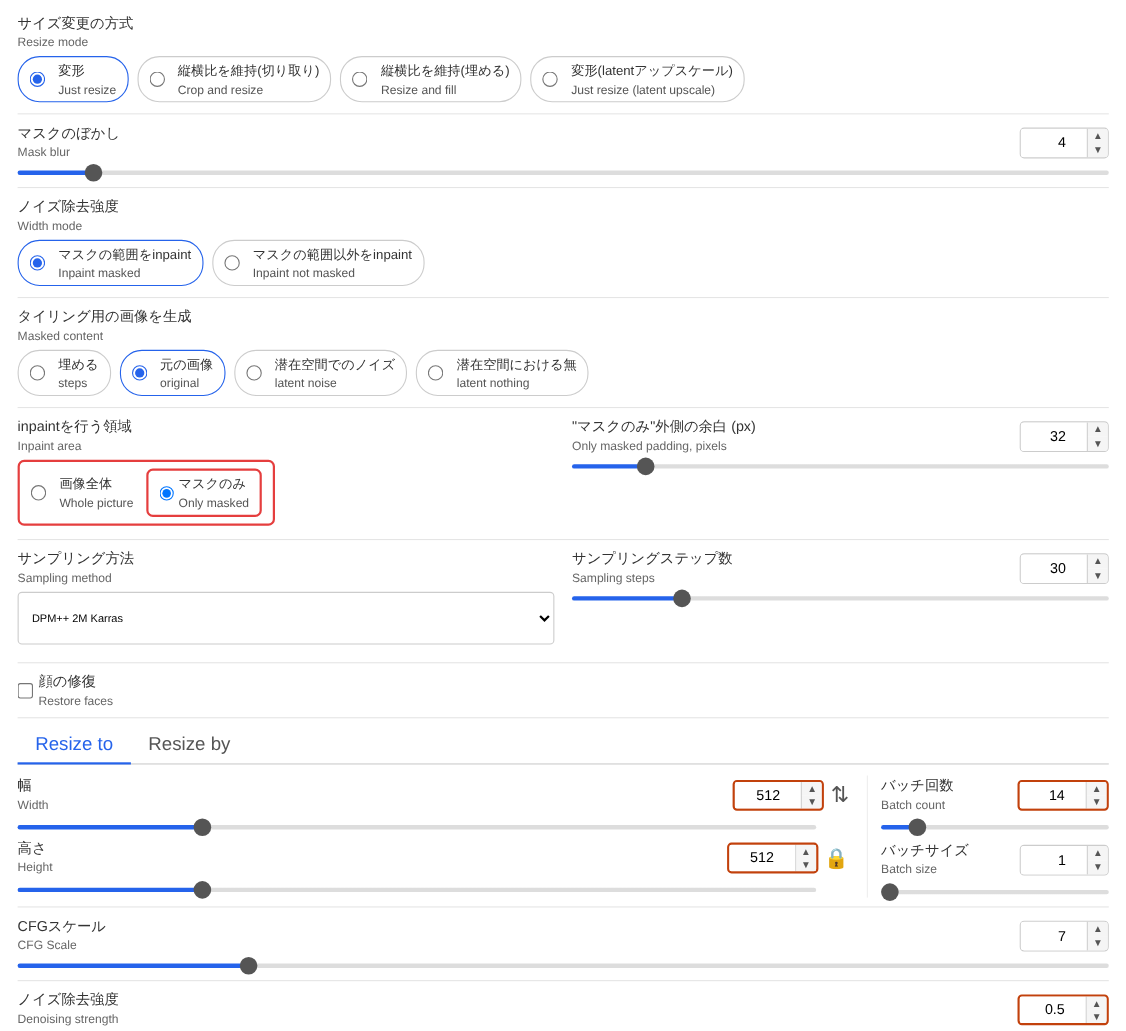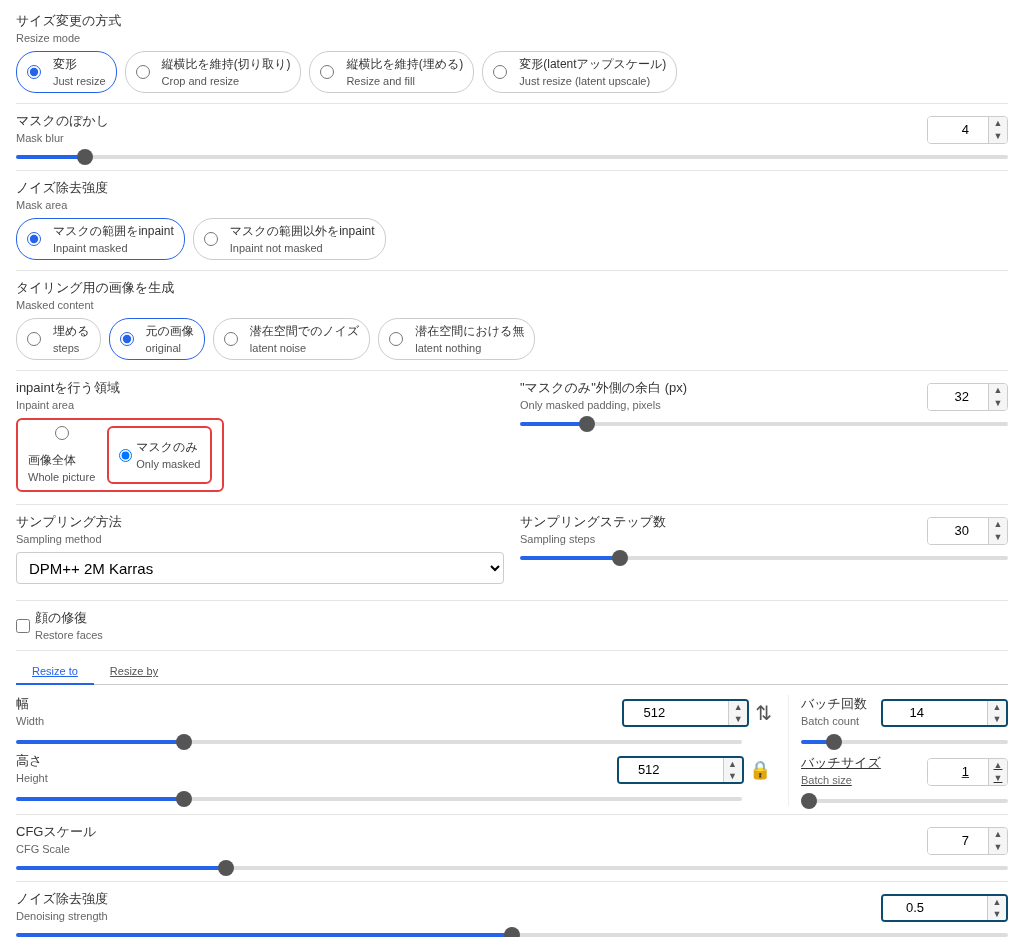--- a/index.html
+++ b/index.html
@@ -107,46 +107,45 @@
       width: 18px;
       flex: 1;
       display: flex;
       align-items: center;
       justify-content: center;
       font-size: 9px;
       padding: 0;
       color: #555;
     }
     .number-input-box.highlighted {
-      border: 2px solid #0c4a6e;
-      gap: 44px;
+      border: 2px solid #c2410c;
     }
 
     .divider { border-top: 1px solid #e5e5e5; margin: 8px 0; }
 
     .two-col {
       display: flex;
       gap: 16px;
     }
     .two-col .left-col { flex: 1; }
     .two-col .right-col { flex: 1; }
 
     .dropdown-row {
       display: flex;
       align-items: center;
       gap: 8px;
       margin-bottom: 8px;
     }
     select {
       flex: 1;
-      height: 32px;
+      height: 48px;
       border: 1px solid #ccc;
       border-radius: 4px;
       padding: 0 8px;
-      font-size: 15px;
+      font-size: 10px;
       background: #fff;
       cursor: pointer;
     }
 
     .checkbox-group {
       display: flex;
       gap: 20px;
       margin: 8px 0;
       flex-direction: column;
     }
@@ -162,25 +161,24 @@
     }
 
     .tabs-row {
       display: flex;
       border-bottom: 1px solid #ccc;
       margin-bottom: 10px;
     }
     .tab {
       padding: 6px 16px;
       cursor: pointer;
-      font-size: 11px;
+      font-size: 17px;
       color: #555;
       border-bottom: 2px solid transparent;
       margin-bottom: -1px;
-      text-decoration: underline;
     }
     .tab.active {
       color: #2563eb;
       border-bottom: 2px solid #2563eb;
     }
 
     .inpaint-area-box {
       border: 2px solid #e53e3e;
       border-radius: 6px;
       padding: 6px 10px;
@@ -251,21 +249,21 @@
       <input type="range" class="blue-track" min="0" max="64" value="4" style="--val: 6.25%;">
     </div>
   </div>
 </div>
 
 <div class="divider"></div>
 
 <div>
   <div class="section-label">
     <span class="ja">ノイズ除去強度</span><br>
-    <span class="en">Mask area</span>
+    <span class="en">Width mode</span>
   </div>
   <div class="radio-group">
     <label class="radio-option selected">
       <input type="radio" name="mask_mode" checked="" style="">
       <span class="radio-text"><span class="ja">マスクの範囲をinpaint</span><br><span class="en">Inpaint masked</span></span>
     </label>
     <label class="radio-option">
       <input type="radio" name="mask_mode" style="">
       <span class="radio-text"><span class="ja">マスクの範囲以外をinpaint</span><br><span class="en">Inpaint not masked</span></span>
     </label>
@@ -301,21 +299,21 @@
 
 <div class="divider"></div>
 
 <div class="two-col">
   <div class="left-col">
     <div class="section-label">
       <span class="ja">inpaintを行う領域</span><br>
       <span class="en">Inpaint area</span>
     </div>
     <div class="inpaint-area-box">
-      <label class="radio-option" style="border:none; padding:0;flex-direction:column;">
+      <label class="radio-option" style="border:none; padding:0;">
         <input type="radio" name="inpaint_area" style="">
         <span class="radio-text"><span class="ja">画像全体</span><br><span class="en">Whole picture</span></span>
       </label>
       <label class="only-masked-box">
         <input type="radio" name="inpaint_area" checked="" style="">
         <span class="radio-text"><span class="ja">マスクのみ</span><br><span class="en">Only masked</span></span>
       </label>
     </div>
   </div>
   <div class="right-col">
@@ -446,21 +444,21 @@
         <input type="number" value="14" style="">
         <div class="spinners">
           <button>▲</button>
           <button>▼</button>
         </div>
       </div>
     </div>
     <input type="range" class="blue-track" min="1" max="100" value="14" style="width: 100%; --val: 13.1%; margin-bottom: 10px;">
 
     
-    <div style="display:flex; align-items:center; justify-content:space-between; margin-bottom:2px;text-decoration:underline;">
+    <div style="display:flex; align-items:center; justify-content:space-between; margin-bottom:2px;">
       <div class="section-label">
         <span class="ja">バッチサイズ</span><br>
         <span class="en">Batch size</span>
       </div>
       <div class="number-input-box">
         <input type="number" value="1" style="">
         <div class="spinners">
           <button>▲</button>
           <button>▼</button>
         </div>

